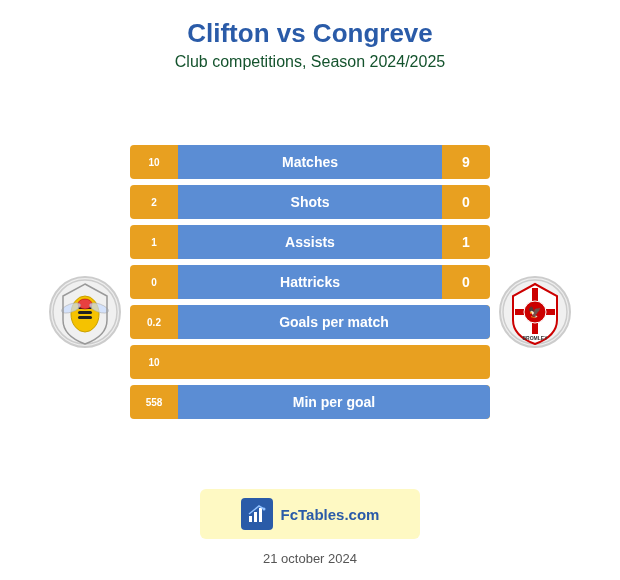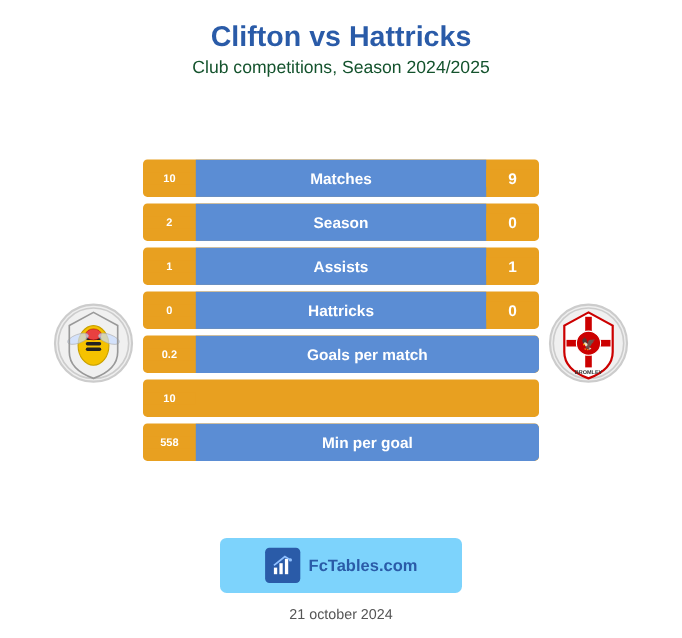--- a/index.html
+++ b/index.html
@@ -137,21 +137,21 @@
     }
     .stat-row.single .stat-left {
       border-radius: 0;
     }
     .stat-row.single .stat-center {
       border-radius: 0 4px 4px 0;
     }
 
     .fctables-banner {
       margin: 12px auto;
-      background: #7dd3fc;
+      background: #fef9c3;
       border-radius: 6px;
       width: 220px;
       height: 50px;
       display: flex;
       align-items: center;
       justify-content: center;
       gap: 8px;
     }
 
     .fctables-logo-icon {
@@ -183,21 +183,21 @@
     
     .clifton-svg, .congreve-svg {
       width: 68px;
       height: 68px;
     }
   </style>
 </head>
 <body>
 
 <div class="header">
-  <div class="title">Clifton vs Hattricks</div>
+  <div class="title">Clifton vs Congreve</div>
   <div class="subtitle">Club competitions, Season 2024/2025</div>
 </div>
 
 <div class="main-content">
   <div class="logo-left">
     <div class="team-logo clifton-logo">
       <svg class="clifton-svg" viewBox="0 0 68 68" xmlns="http://www.w3.org/2000/svg">
         <ellipse cx="34" cy="34" rx="32" ry="32" fill="#f0f0f0" stroke="#ccc" stroke-width="1.5"></ellipse>
 
         <ellipse cx="34" cy="36" rx="14" ry="18" fill="#f5c200" stroke="#c8a000" stroke-width="1"></ellipse>
@@ -216,21 +216,21 @@
 
   <div class="stats-section">
 
   <div class="stat-row">
         <div class="stat-left">10</div>
         <div class="stat-center">Matches</div>
         <div class="stat-right">9</div>
       </div>
       <div class="stat-row">
         <div class="stat-left">2</div>
-        <div class="stat-center">Season</div>
+        <div class="stat-center">Shots</div>
         <div class="stat-right">0</div>
       </div>
       <div class="stat-row">
         <div class="stat-left">1</div>
         <div class="stat-center">Assists</div>
         <div class="stat-right">1</div>
       </div>
       <div class="stat-row">
         <div class="stat-left">0</div>
         <div class="stat-center">Hattricks</div>

